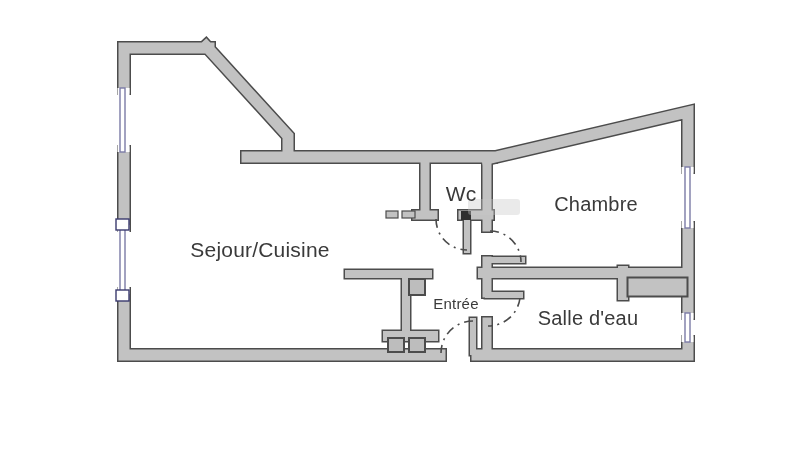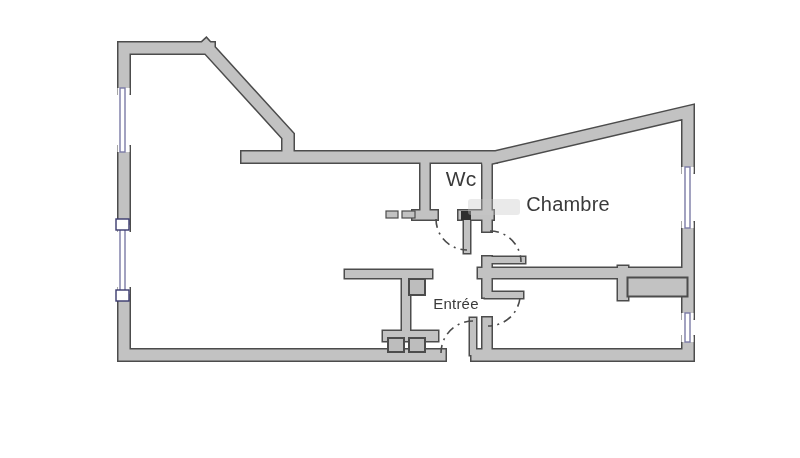--- a/index.html
+++ b/index.html
@@ -2,22 +2,22 @@
 <html><head>
 <meta charset="utf-8">
 <style>
   html,body{margin:0;padding:0;background:#fff;}
   #stage{position:relative;width:800px;height:458px;background:#fff;overflow:hidden;
          font-family:"Liberation Sans",sans-serif;}
   #plan-svg{position:absolute;left:0;top:0;}
   .room-label{position:absolute;transform:translate(-50%,-50%);color:#3a3a3a;
               white-space:nowrap;letter-spacing:.2px;}
   .lbl-sejour {left:260px;top:250px;font-size:21px;}
-  .lbl-wc     {left:461px;top:179px;font-size:21px;text-align:center;}
-  .lbl-chambre{left:568px;top:204px;font-size:20px;}
+  .lbl-wc     {left:461px;top:194px;font-size:21px;text-align:center;}
+  .lbl-chambre{left:596px;top:204px;font-size:20px;}
   .lbl-entree {left:456px;top:303px;font-size:15px;}
   .lbl-salle  {left:588px;top:318px;font-size:20px;}
   .watermark{position:absolute;left:468px;top:199px;width:52px;height:16px;
              background:rgba(200,200,200,.38);border-radius:3px;}
 </style>
 </head>
 <body>
 
 <div id="stage">
 
@@ -109,16 +109,18 @@
     <g stroke="#4a4a4a" stroke-width="1.6" fill="none" stroke-dasharray="9 5 2 5">
       <path d="M 436,219 A 31 31 0 0 0 467,250"></path>
       <path d="M 490,231 A 31 31 0 0 1 521,262"></path>
       <path d="M 520,298 A 32 32 0 0 1 488,326"></path>
       <path d="M 473,321 A 32 32 0 0 0 441,353"></path>
     </g>
   </svg>
 
   <div class="watermark"></div>
 
+  <div class="room-label lbl-sejour">Sejour/Cuisine</div>
   <div class="room-label lbl-wc">Wc</div>
   <div class="room-label lbl-chambre">Chambre</div>
   <div class="room-label lbl-entree">Entrée</div>
+  <div class="room-label lbl-salle">Salle d'eau</div>
 </div>
 
 </body></html>

